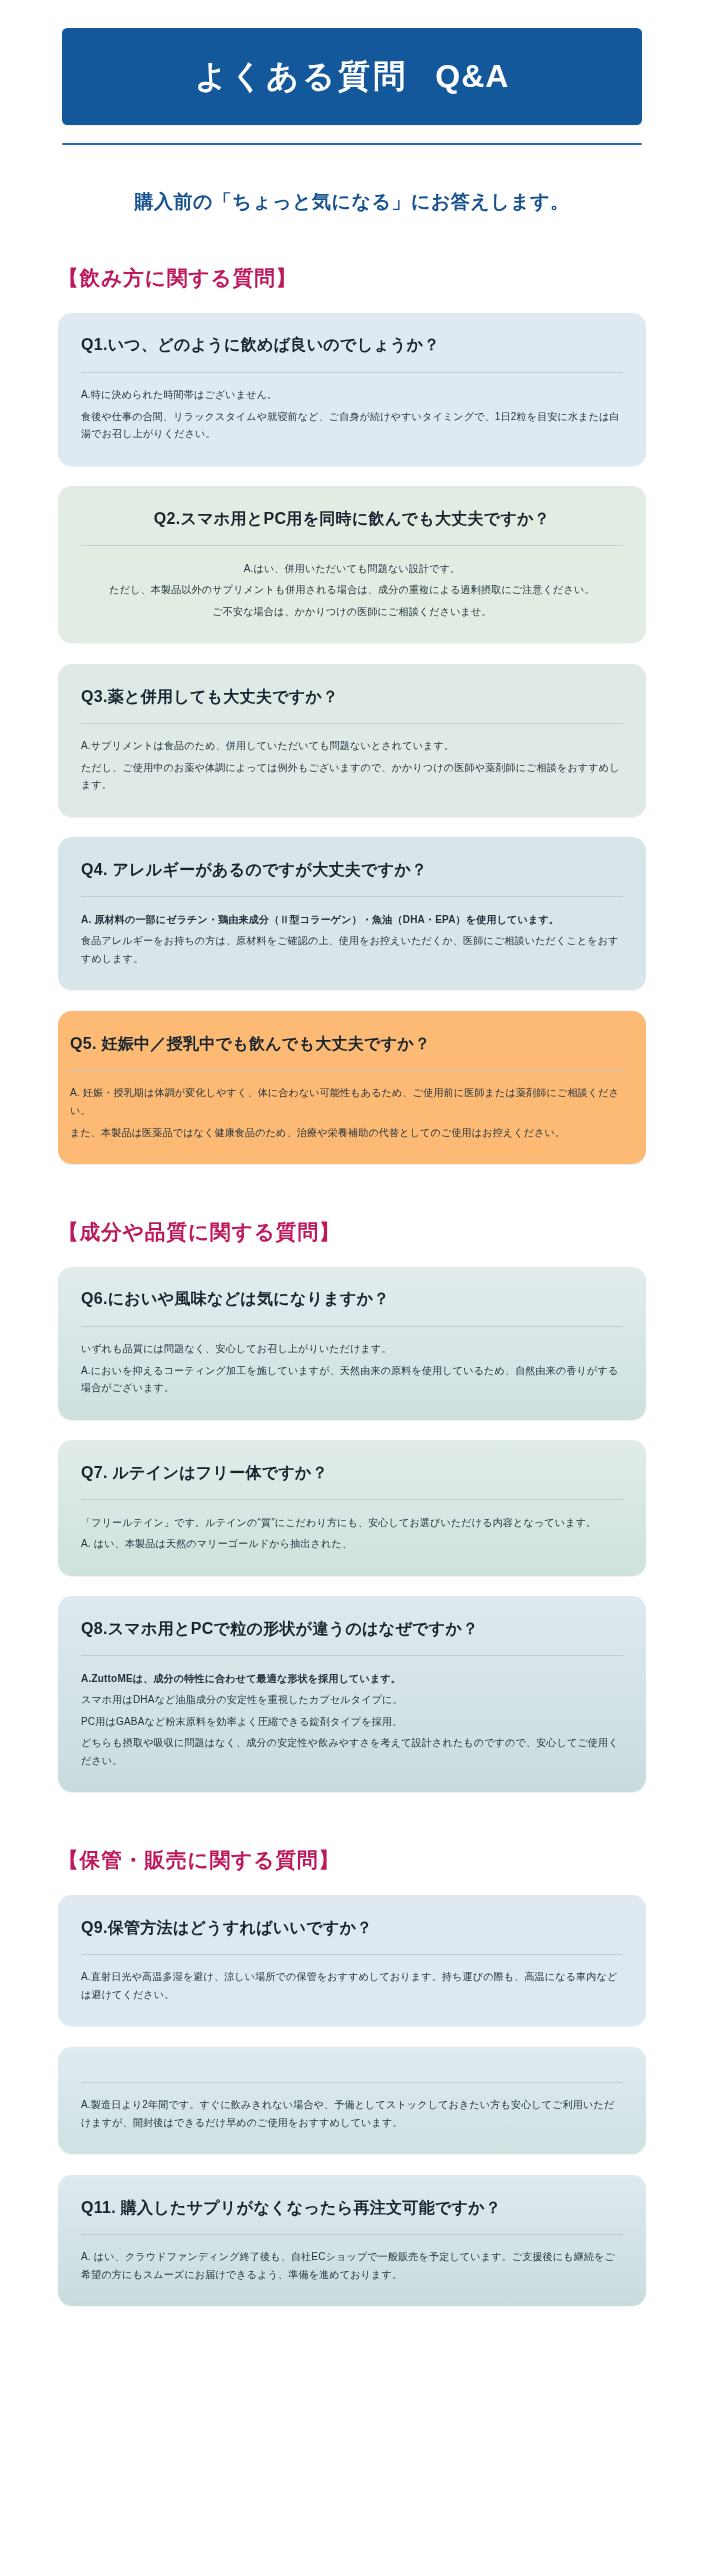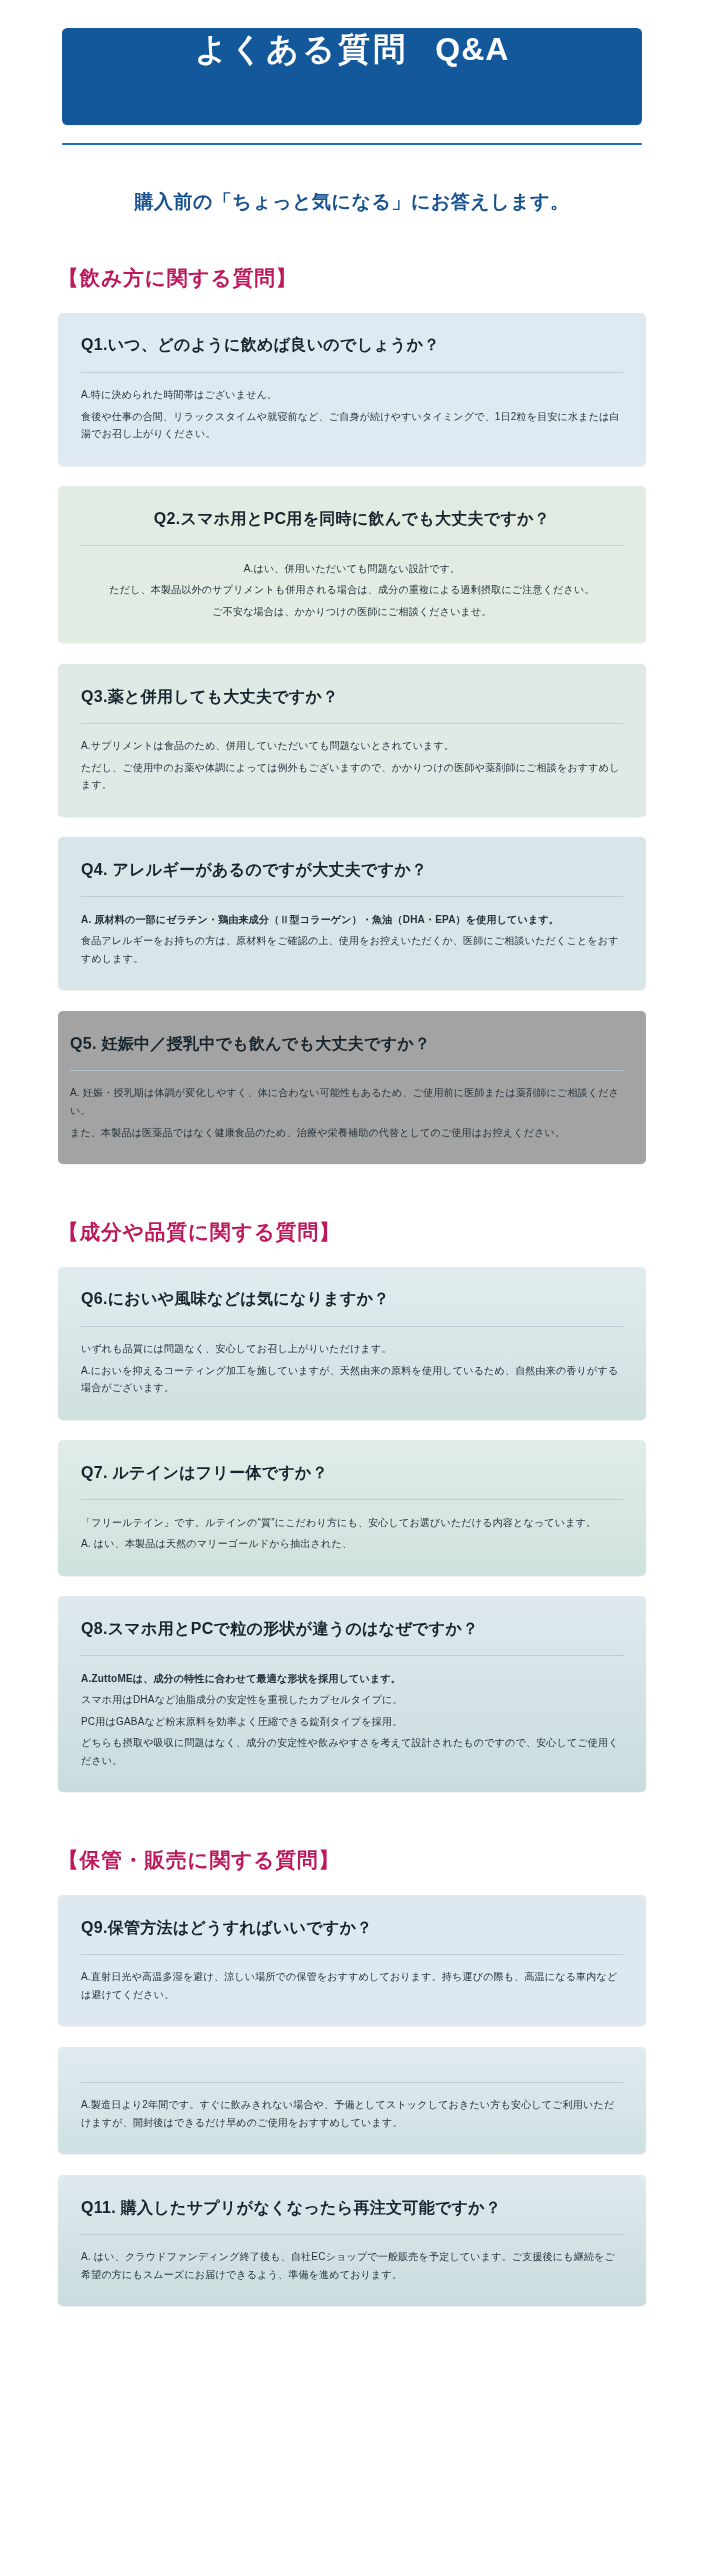--- a/index.html
+++ b/index.html
@@ -19,21 +19,21 @@
 
   
   .header-wrap {
     padding: 28px 62px 0 62px;
   }
   .header-banner {
     background: #14589c;
     border-radius: 5.2px;
     height: 97px;
     display: flex;
-    align-items: flex-start;
+    align-items: center;
     justify-content: center;
     box-shadow: 0 1px 0 rgba(0,0,0,0.05);
   }
   .header-title {
     color: #ffffff;
     font-size: 32px;
     font-weight: bold;
     letter-spacing: 3.1px;
   }
   .header-title .qa {
@@ -68,29 +68,29 @@
   .section-heading.tight { margin-top: 54px; }
 
   
   .cards {
     margin: 20.6px 58px 0 58px;
     display: flex;
     flex-direction: column;
     gap: 20.6px;
   }
   .card {
-    border-radius: 5px;
+    border-radius: 14px;
     padding: 20.6px 23px 23px 23px;
     box-shadow: 0 0.5px 1px rgba(0,0,0,0.06);
   }
   .card.blue   { background: #dfe9f2; }
   .card.green  { background: #e3ece3; text-align: center; }
   .card.mint   { background: #dfeae7; }
   .card.teal   { background: #d9e6e9; }
-  .card.sage   { background: #a3a3a3; padding-left: 12px; }
+  .card.sage   { background: #fdba74; padding-left: 12px; }
   .card.blue2  { background: #dde8f0; }
   .card.grad1  { background: linear-gradient(180deg, #e2ecef 0%, #cfe0df 100%); }
   .card.grad2  { background: linear-gradient(180deg, #e1ece9 0%, #cfe2dd 100%); }
   .card.grad3  { background: linear-gradient(180deg, #dfe9ef 0%, #c9dcdd 100%); }
   .card.grad4  { background: linear-gradient(180deg, #e1ebf0 0%, #cfe1e2 100%); }
 
   .q-line {
     font-size: 16px;
     font-weight: bold;
     color: #17242d;

